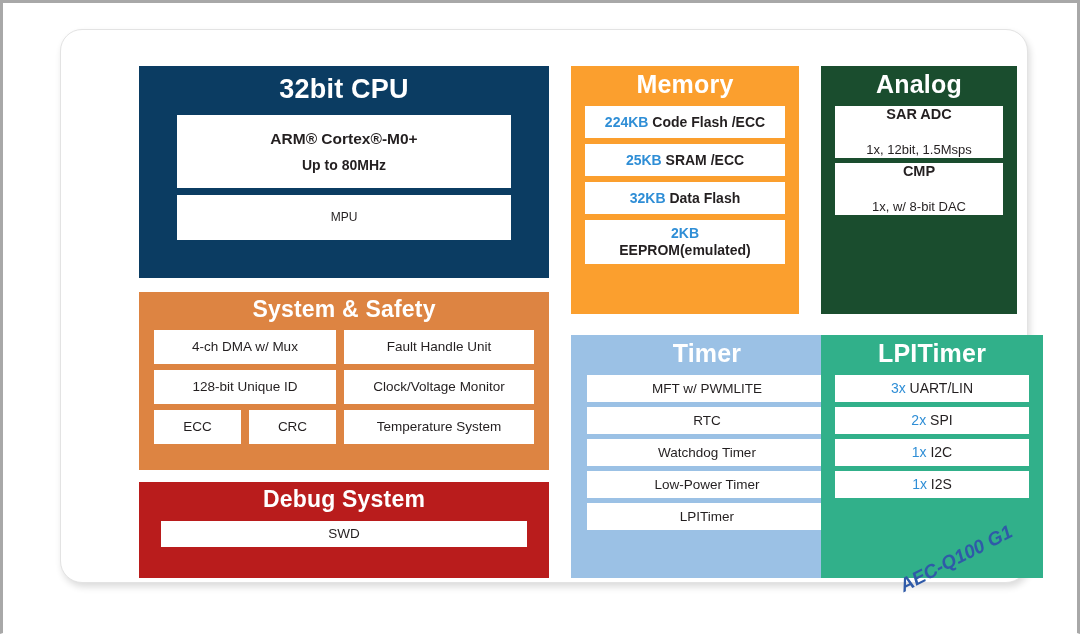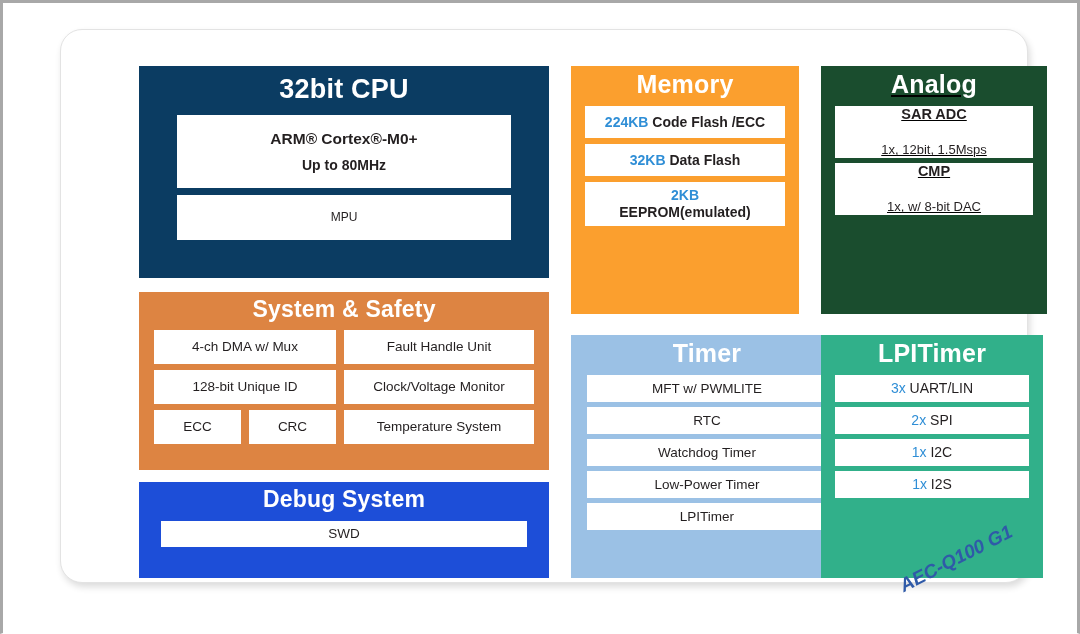--- a/index.html
+++ b/index.html
@@ -87,21 +87,21 @@
     grid-template-rows: repeat(3, 34px);
     gap: 6px 8px;
     justify-content: center;
   }
   #sys-grid .cell { font-size: 13.5px; font-weight: normal; }
   #sys-split { display: grid; grid-template-columns: 1fr 1fr; gap: 8px; }
 
   
   #debug {
     left: 78px; top: 452px; width: 410px; height: 96px;
-    background: #1d4ed8;
+    background: #b91c1c;
     padding: 6px 10px 12px 10px;
   }
   #debug .block-title { font-size: 23px; margin-bottom: 10px; }
   #debug-swd { height: 26px; font-size: 13.5px; font-weight: normal; margin: 0 12px; }
 
   
   #memory {
     left: 510px; top: 36px; width: 228px; height: 248px;
     background: #fb9f2e;
     padding: 6px 14px 10px 14px;
@@ -117,24 +117,23 @@
   #timer {
     left: 510px; top: 305px; width: 272px; height: 243px;
     background: #9bc1e5;
     padding: 6px 16px 10px 16px;
   }
   #timer .block-title { font-size: 25px; margin-bottom: 9px; }
   #timer .cell { height: 27px; font-size: 13.5px; font-weight: normal; margin-bottom: 5px; }
 
   
   #analog {
-    left: 760px; top: 36px; width: 226px; height: 248px;
+    left: 760px; top: 36px; width: 196px; height: 248px;
     background: #1a4d2e;
     padding: 6px 14px 4px 14px;
-    text-decoration: underline;
   }
   #analog .block-title { font-size: 25px; margin-bottom: 9px; }
   #analog .cell { font-size: 14.5px; height: 52px; margin-bottom: 5px; gap: 16px; }
   #analog .cell .sub { font-size: 13px; margin-top: 3px; }
 
   
   #iface {
     left: 760px; top: 305px; width: 222px; height: 243px;
     background: #31b08a;
     padding: 6px 14px 10px 14px;
@@ -188,20 +187,23 @@
   <div class="block" id="debug">
     <div class="block-title">Debug System</div>
     <div class="cell" id="debug-swd">SWD</div>
   </div>
 
   <div class="block" id="memory">
     <div class="block-title">Memory</div>
     <div class="cell" id="mem-0">
       <span><span class="hl">224KB</span> <span>Code Flash /ECC</span></span>
     </div>
+    <div class="cell" id="mem-1">
+      <span><span class="hl">25KB</span> <span>SRAM /ECC</span></span>
+    </div>
     <div class="cell" id="mem-2">
       <span><span class="hl">32KB</span> <span>Data Flash</span></span>
     </div>
     <div class="cell" id="mem-3">
       <span class="hl">2KB</span>
       <span>EEPROM(emulated)</span>
     </div>
   </div>
 
   <div class="block" id="timer">

